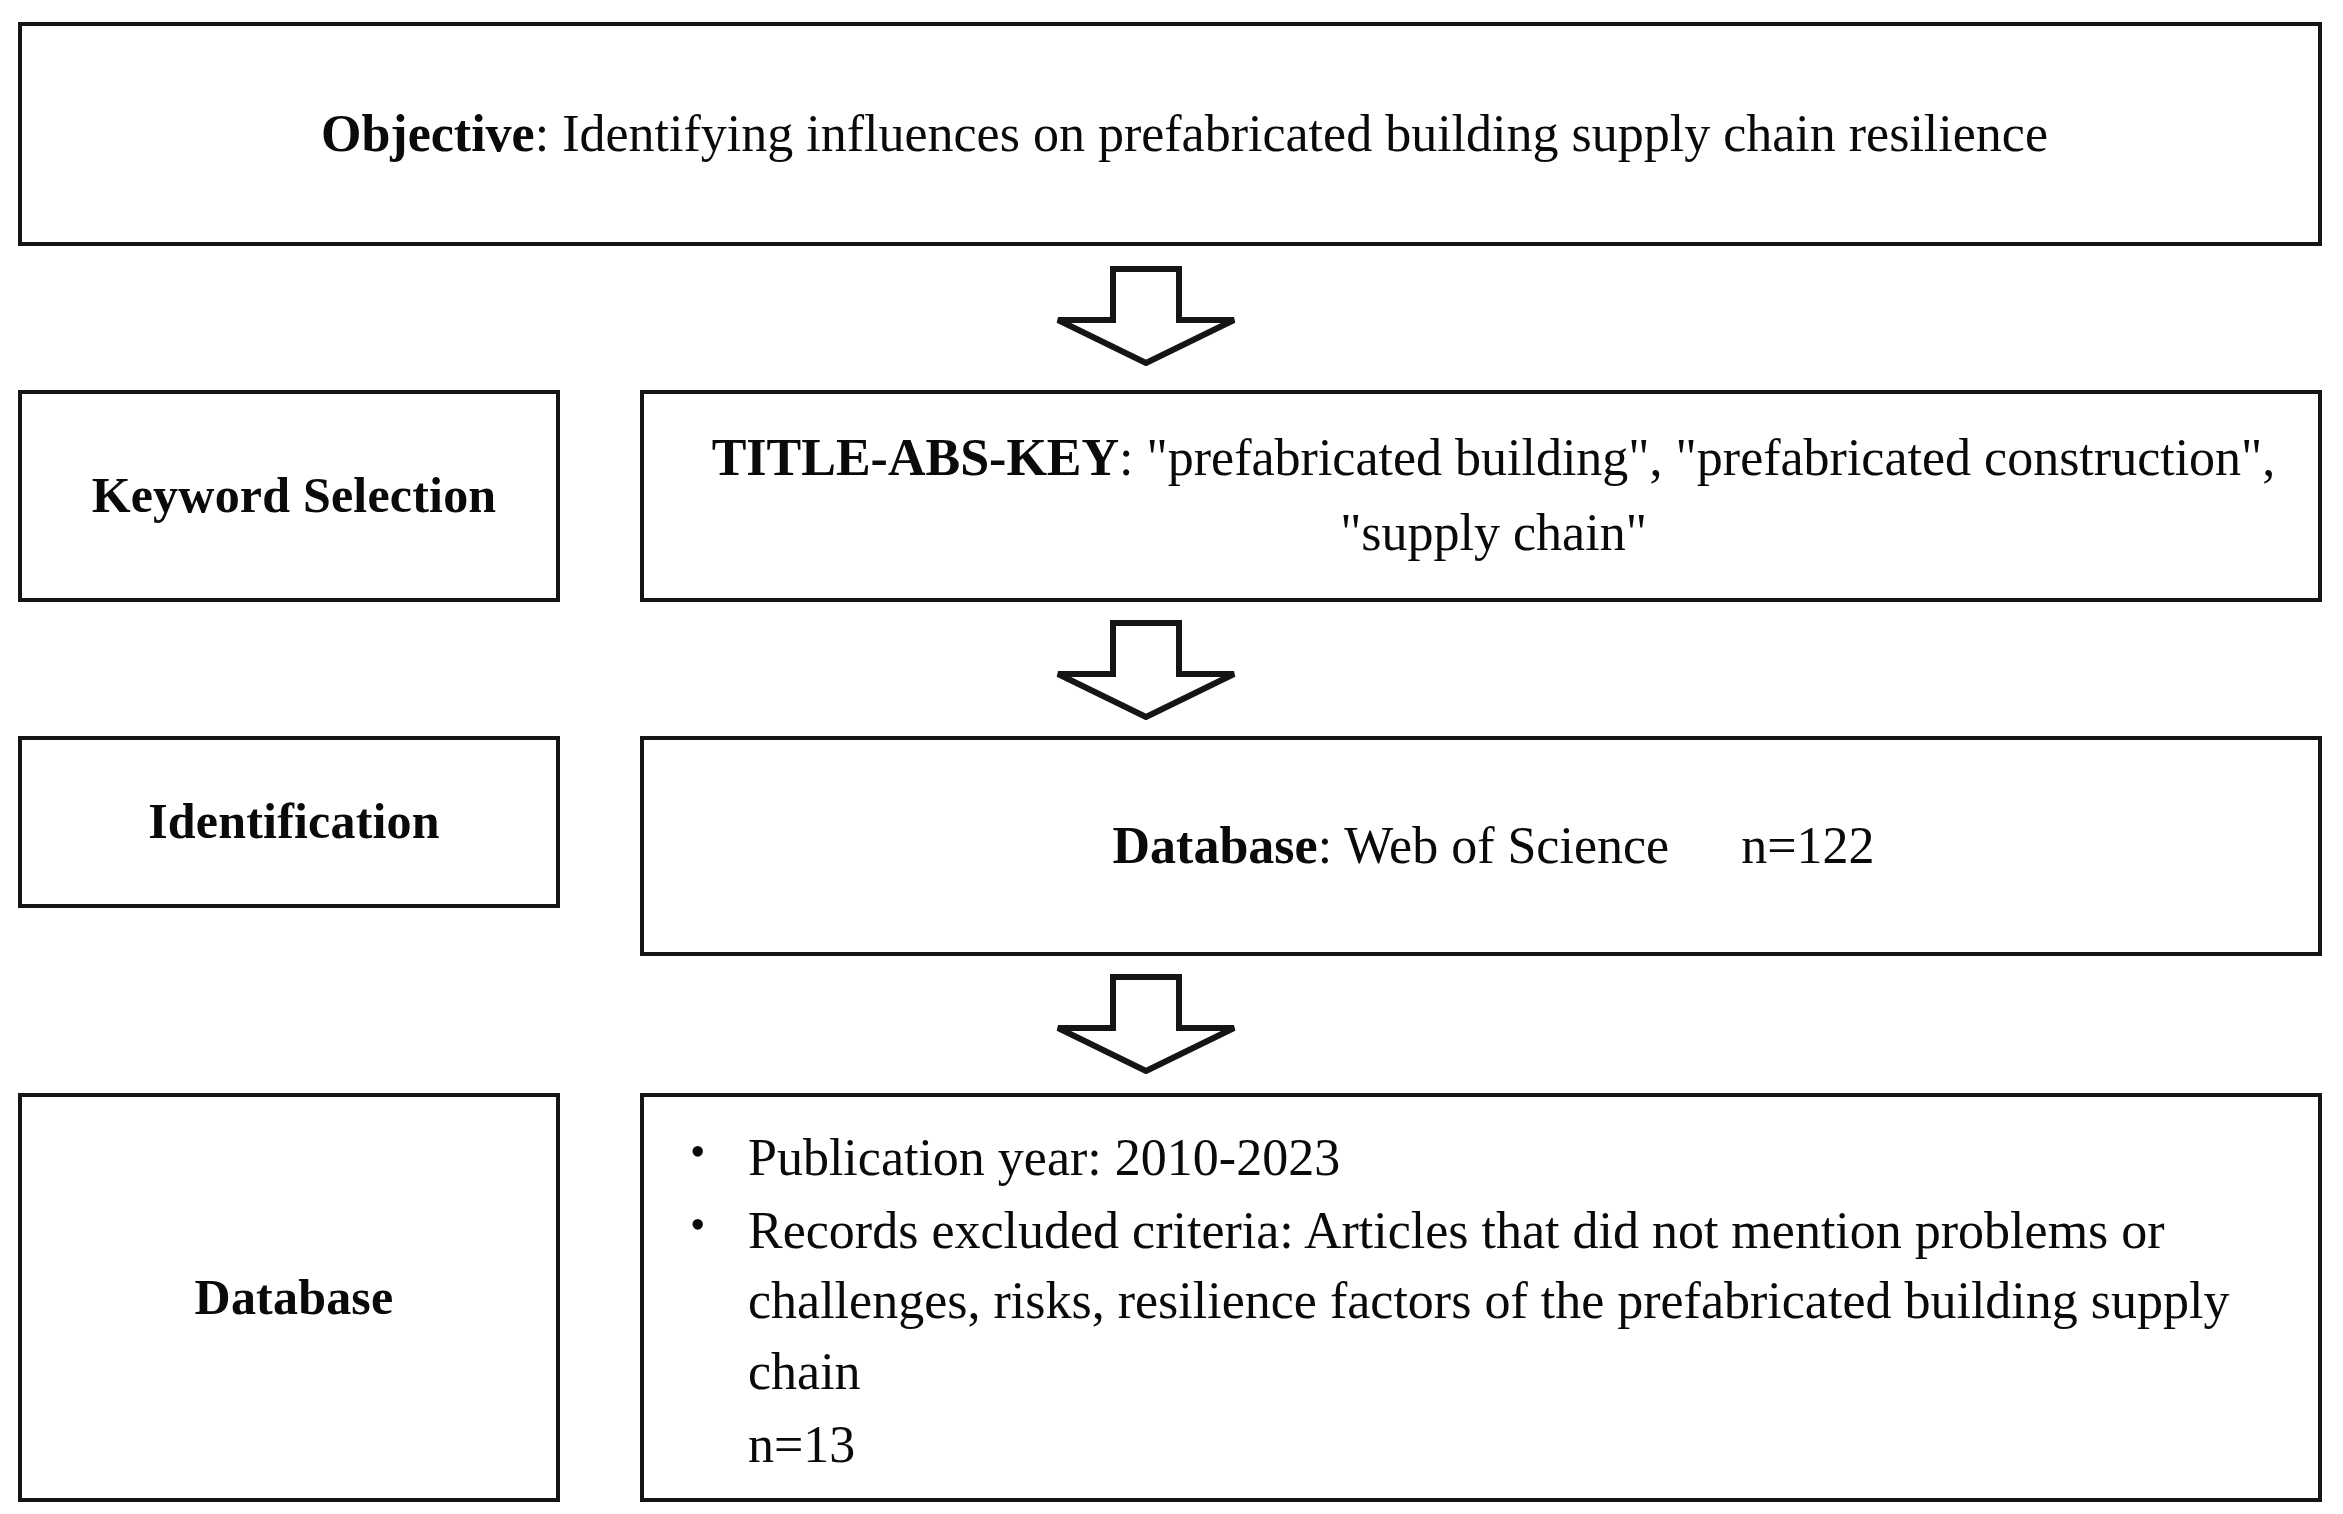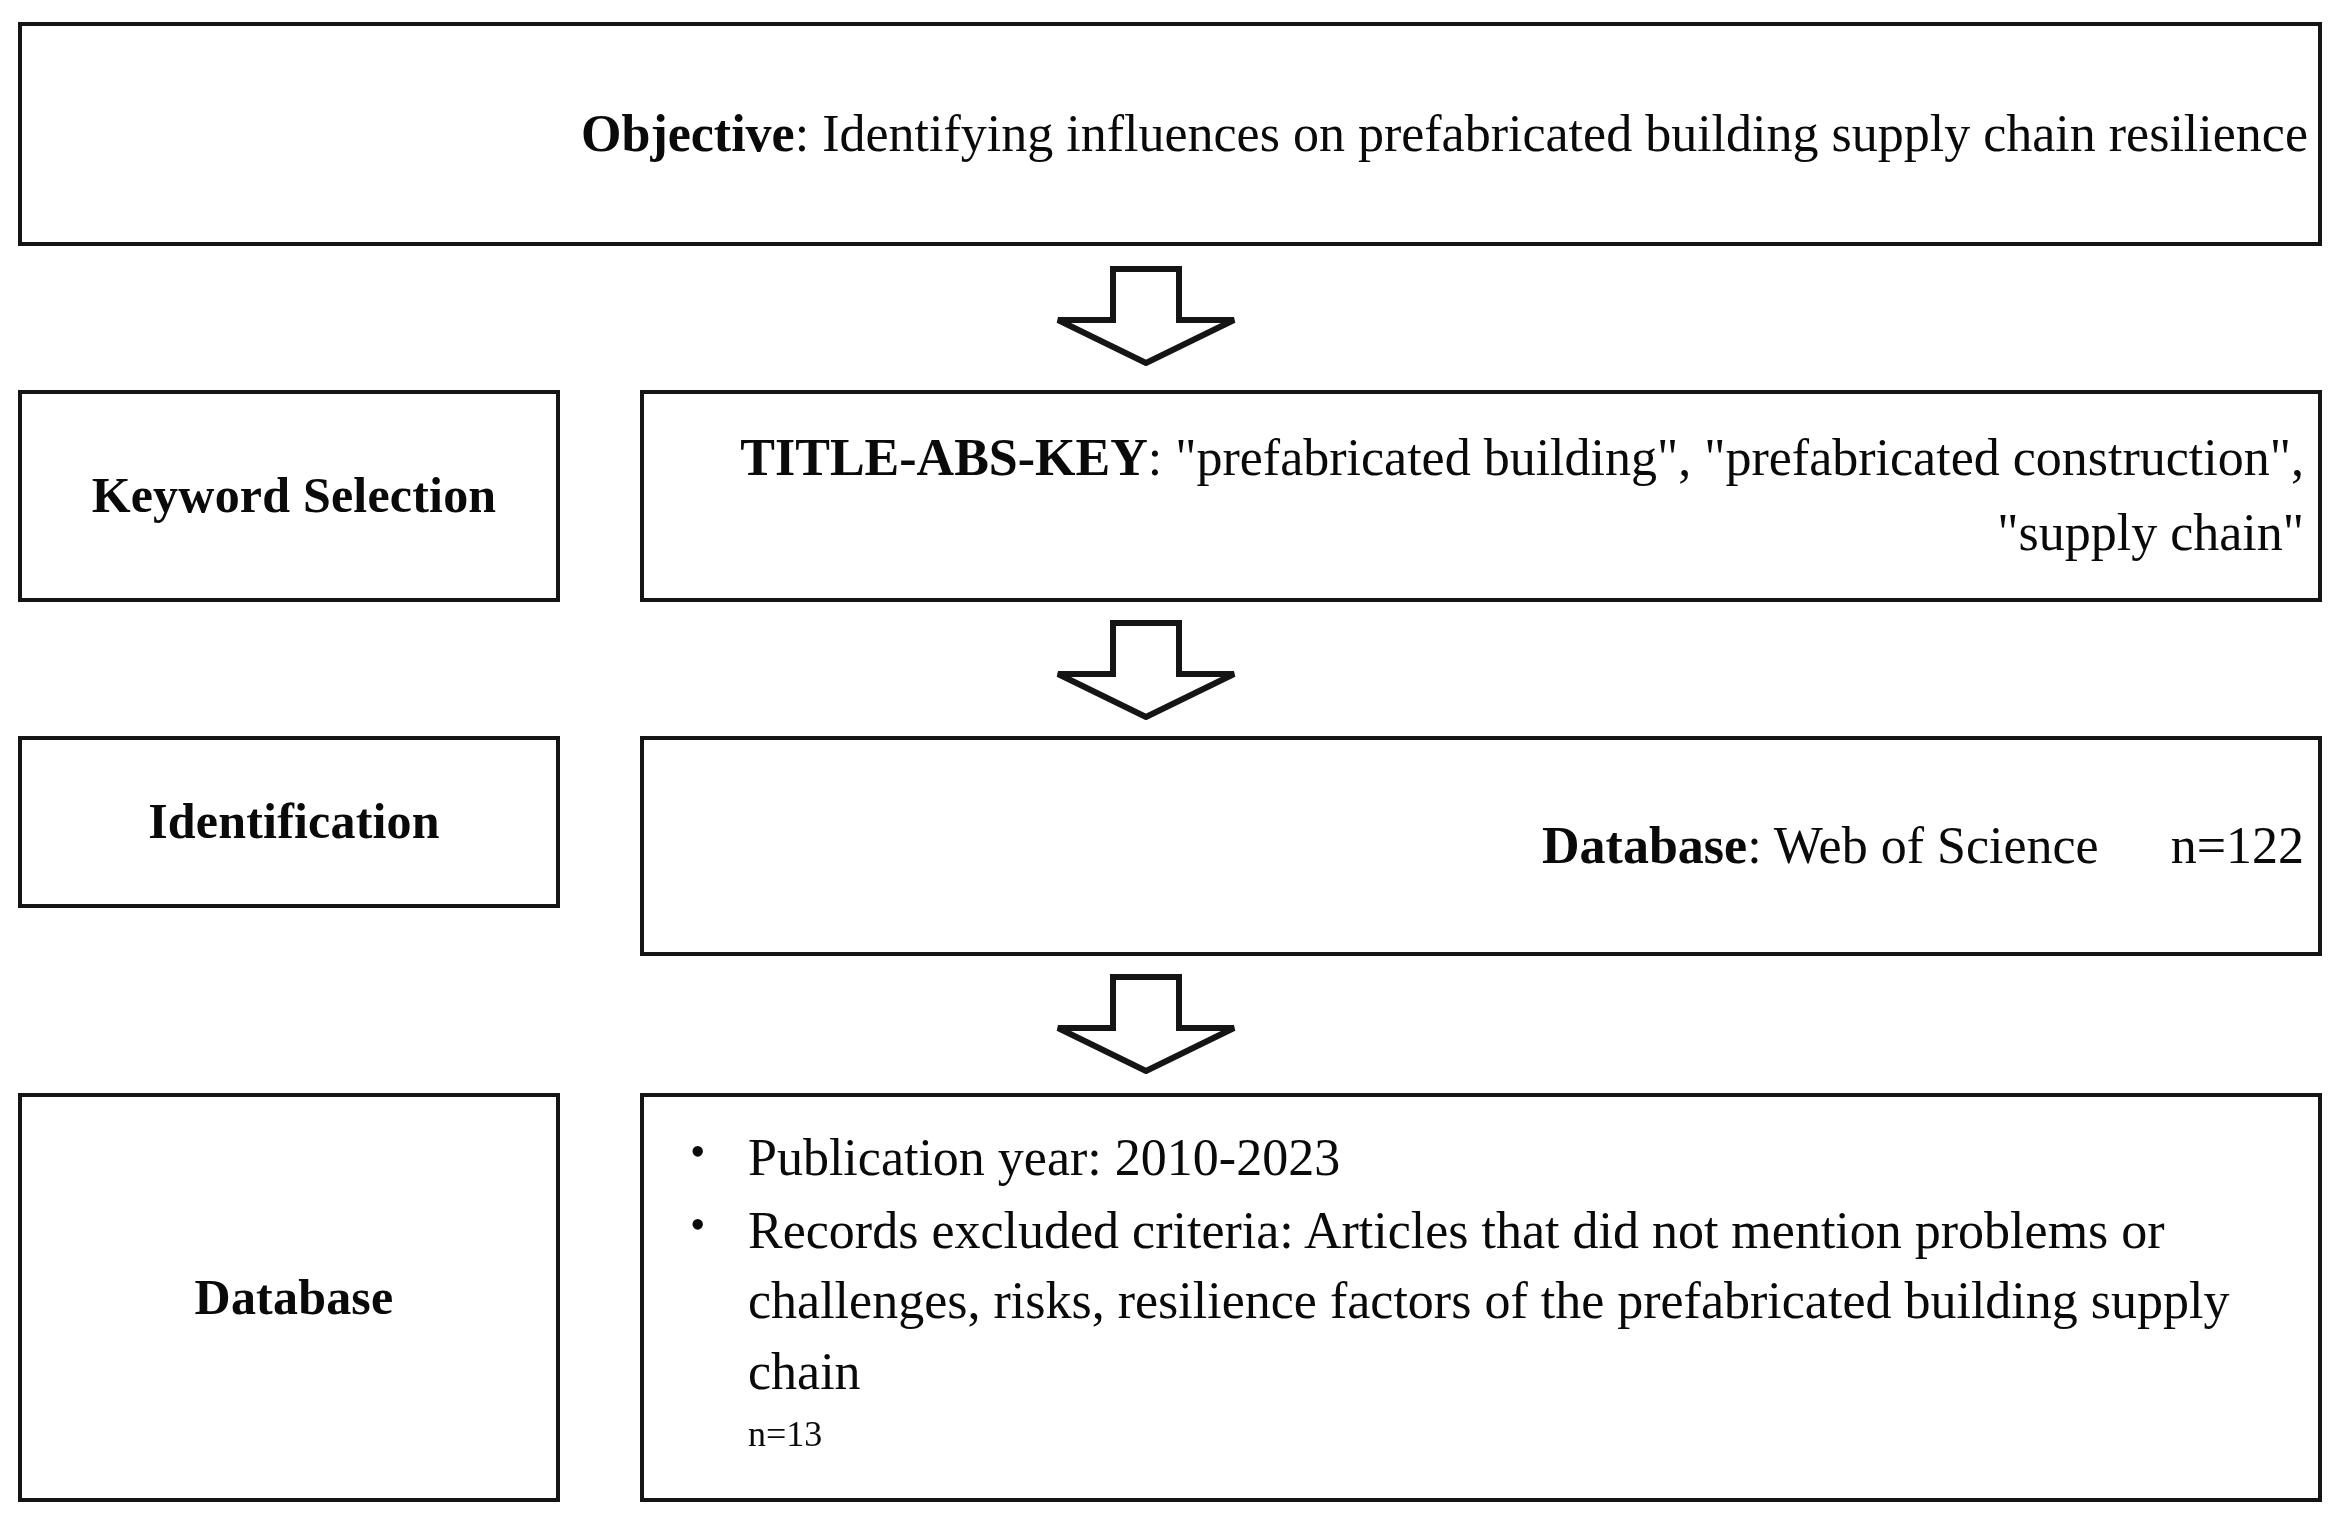--- a/index.html
+++ b/index.html
@@ -36,21 +36,21 @@
     font-weight: bold;
     font-size: 50px;
     letter-spacing: 0.2px;
     line-height: 1.15;
     text-align: center;
   }
   
   .content-text {
     font-size: 52px;
     line-height: 1.44;
-    text-align: right;
+    text-align: center;
     margin-left: 17px;
   }
   .content-text b { font-weight: bold; }
 
   
   #objective-box .content-text {
     position: absolute;
     left: 22px;
     right: 10px;
     top: 50%;
@@ -97,21 +97,21 @@
   .criteria-bullet {
     position: absolute;
     left: 24px;
     top: -2px;
     font-size: 44px;
     line-height: 1.42;
   }
   .criteria-item b { font-weight: normal; }
   .criteria-count {
     padding-left: 82px;
-    font-size: 36px;
+    font-size: 52px;
     line-height: 1.36;
   }
 
   
   .arrow {
     position: absolute;
   }
   .arrow svg { display: block; }
 </style>
 </head>

